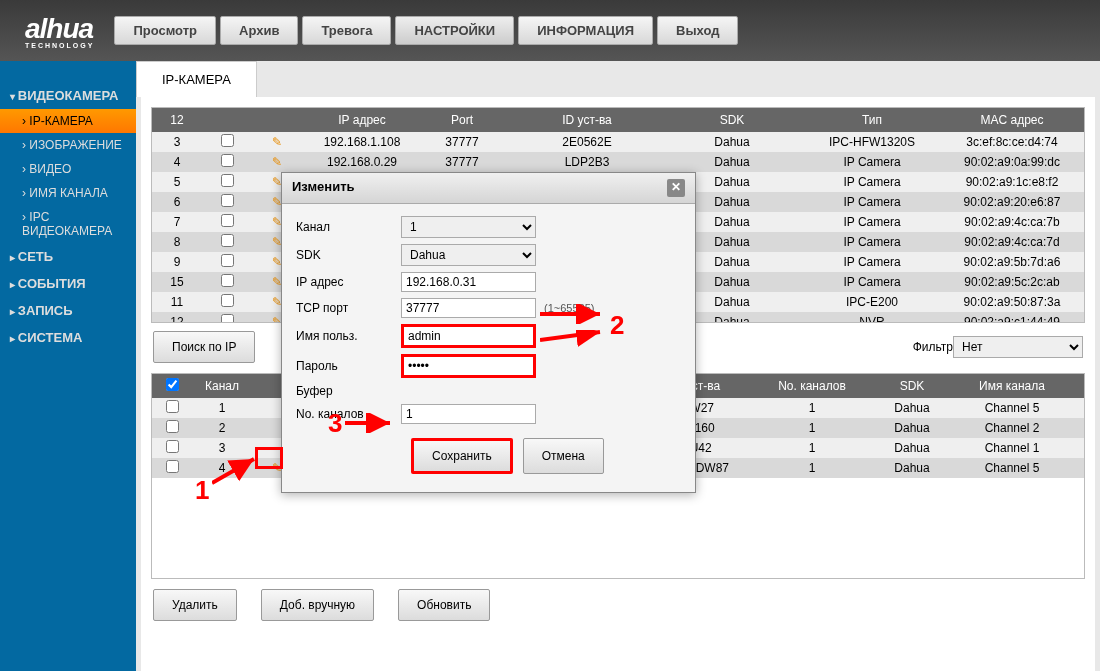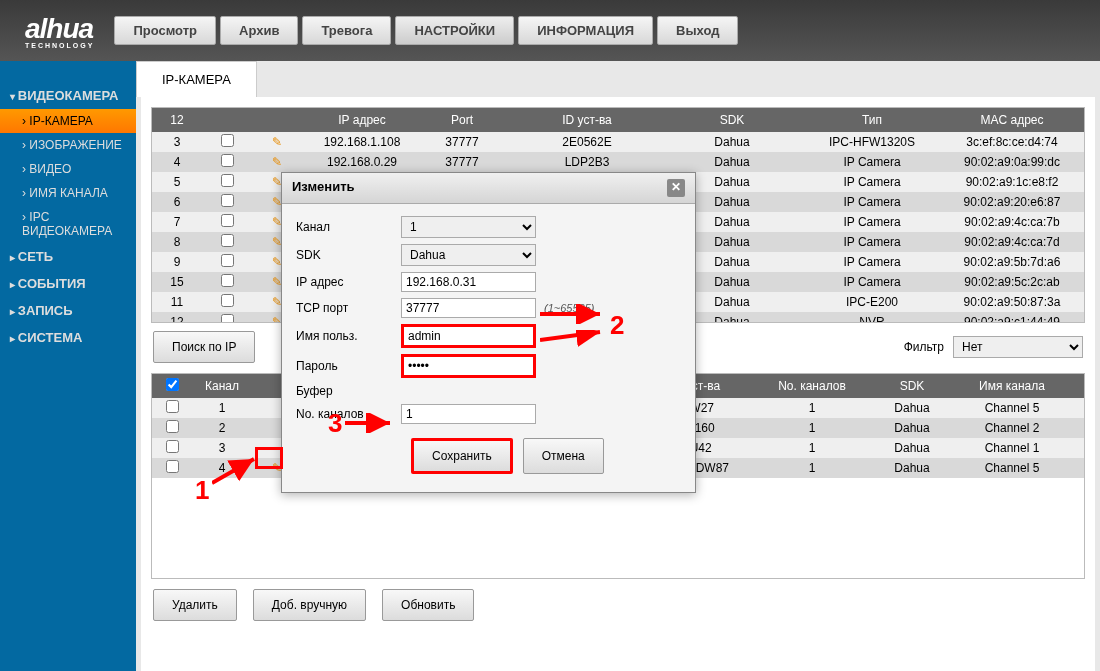--- a/index.html
+++ b/index.html
@@ -26,41 +26,41 @@
 .grid1-head, .grid1-row { display: grid; grid-template-columns: 50px 50px 50px 120px 80px 170px 120px 160px 120px 1fr; font-size: 12px; align-items: center; }
 .grid1-head { background: #666; color: #fff; height: 24px; }
 .grid1-head > div { padding: 4px 6px; text-align: center; }
 .grid1-body { height: 190px; overflow-y: scroll; }
 .grid1-row { height: 20px; }
 .grid1-row.odd { background: #efefef; }
 .grid1-row.even { background: #d9d9d9; }
 .grid1-row > div { padding: 2px 6px; text-align: center; white-space: nowrap; overflow: hidden; }
 .btn { background: linear-gradient(#f8f8f8,#dcdcdc); border: 1px solid #999; padding: 8px 18px; font-size: 12px; cursor: pointer; border-radius: 2px; }
 .row-controls { display: flex; justify-content: space-between; align-items: center; padding: 8px 2px; }
-.filter-row { font-size: 12px; display: flex; align-items: center; gap: 9px; }
+.filter-row { font-size: 12px; display: flex; align-items: center; gap: 0; }
 .filter-row select { width: 120px; font-size: 12px; }
 .grid2 { border: 1px solid #bbb; margin-top: 2px; }
 .grid2-head, .grid2-row { display: grid; grid-template-columns: 40px 60px 50px 50px 60px 140px 80px 130px 100px 100px 100px 1fr; font-size: 12px; align-items: center; }
 .grid2-head { background: #666; color: #fff; height: 24px; }
 .grid2-head > div { padding: 4px 4px; text-align: center; }
 .grid2-body { height: 180px; overflow-y: auto; }
 .grid2-row { height: 20px; }
 .grid2-row.odd { background: #efefef; }
 .grid2-row.even { background: #d9d9d9; }
 .grid2-row > div { padding: 2px 4px; text-align: center; white-space: nowrap; overflow: hidden; }
-.bottom-btns { display: flex; gap: 16px; padding: 10px 2px; }
+.bottom-btns { display: flex; gap: 24px; padding: 10px 2px; }
 .pencil { color: #e78b00; }
 .dialog { position: absolute; top: 172px; left: 281px; width: 415px; background: #f4f4f4; border: 1px solid #888; box-shadow: 0 2px 10px rgba(0,0,0,0.3); z-index: 100; }
 .dlg-title { background: linear-gradient(#f0f0f0,#d5d5d5); padding: 6px 10px; font-size: 13px; font-weight: bold; display: flex; justify-content: space-between; align-items: flex-start; border-bottom: 1px solid #aaa; }
 .dlg-close { background: #888; color: #fff; width: 18px; height: 18px; text-align: center; line-height: 16px; cursor: pointer; font-size: 12px; border-radius: 2px; }
 .dlg-body { padding: 12px 14px; }
 .dlg-row { display: flex; align-items: center; margin-bottom: 6px; font-size: 12px; }
 .dlg-label { width: 105px; }
 .dlg-input, .dlg-select { width: 135px; font-size: 12px; padding: 2px 4px; border: 1px solid #aaa; }
-.dlg-hint { margin-left: 8px; color: #555; font-size: 11px; font-style: italic; }
+.dlg-hint { margin-left: 8px; color: #555; font-size: 11px; }
 .dlg-btns { display: flex; gap: 10px; padding: 8px 0 6px 115px; }
 .red-box { border: 3px solid red !important; }
 .anno { position: absolute; color: red; font-weight: bold; font-size: 26px; z-index: 200; pointer-events: none; }
 .arrow-svg { position: absolute; z-index: 190; pointer-events: none; }
 input[type=checkbox] { cursor: pointer; }
 </style>
 </head>
 <body>
 
 <div class="topbar">

